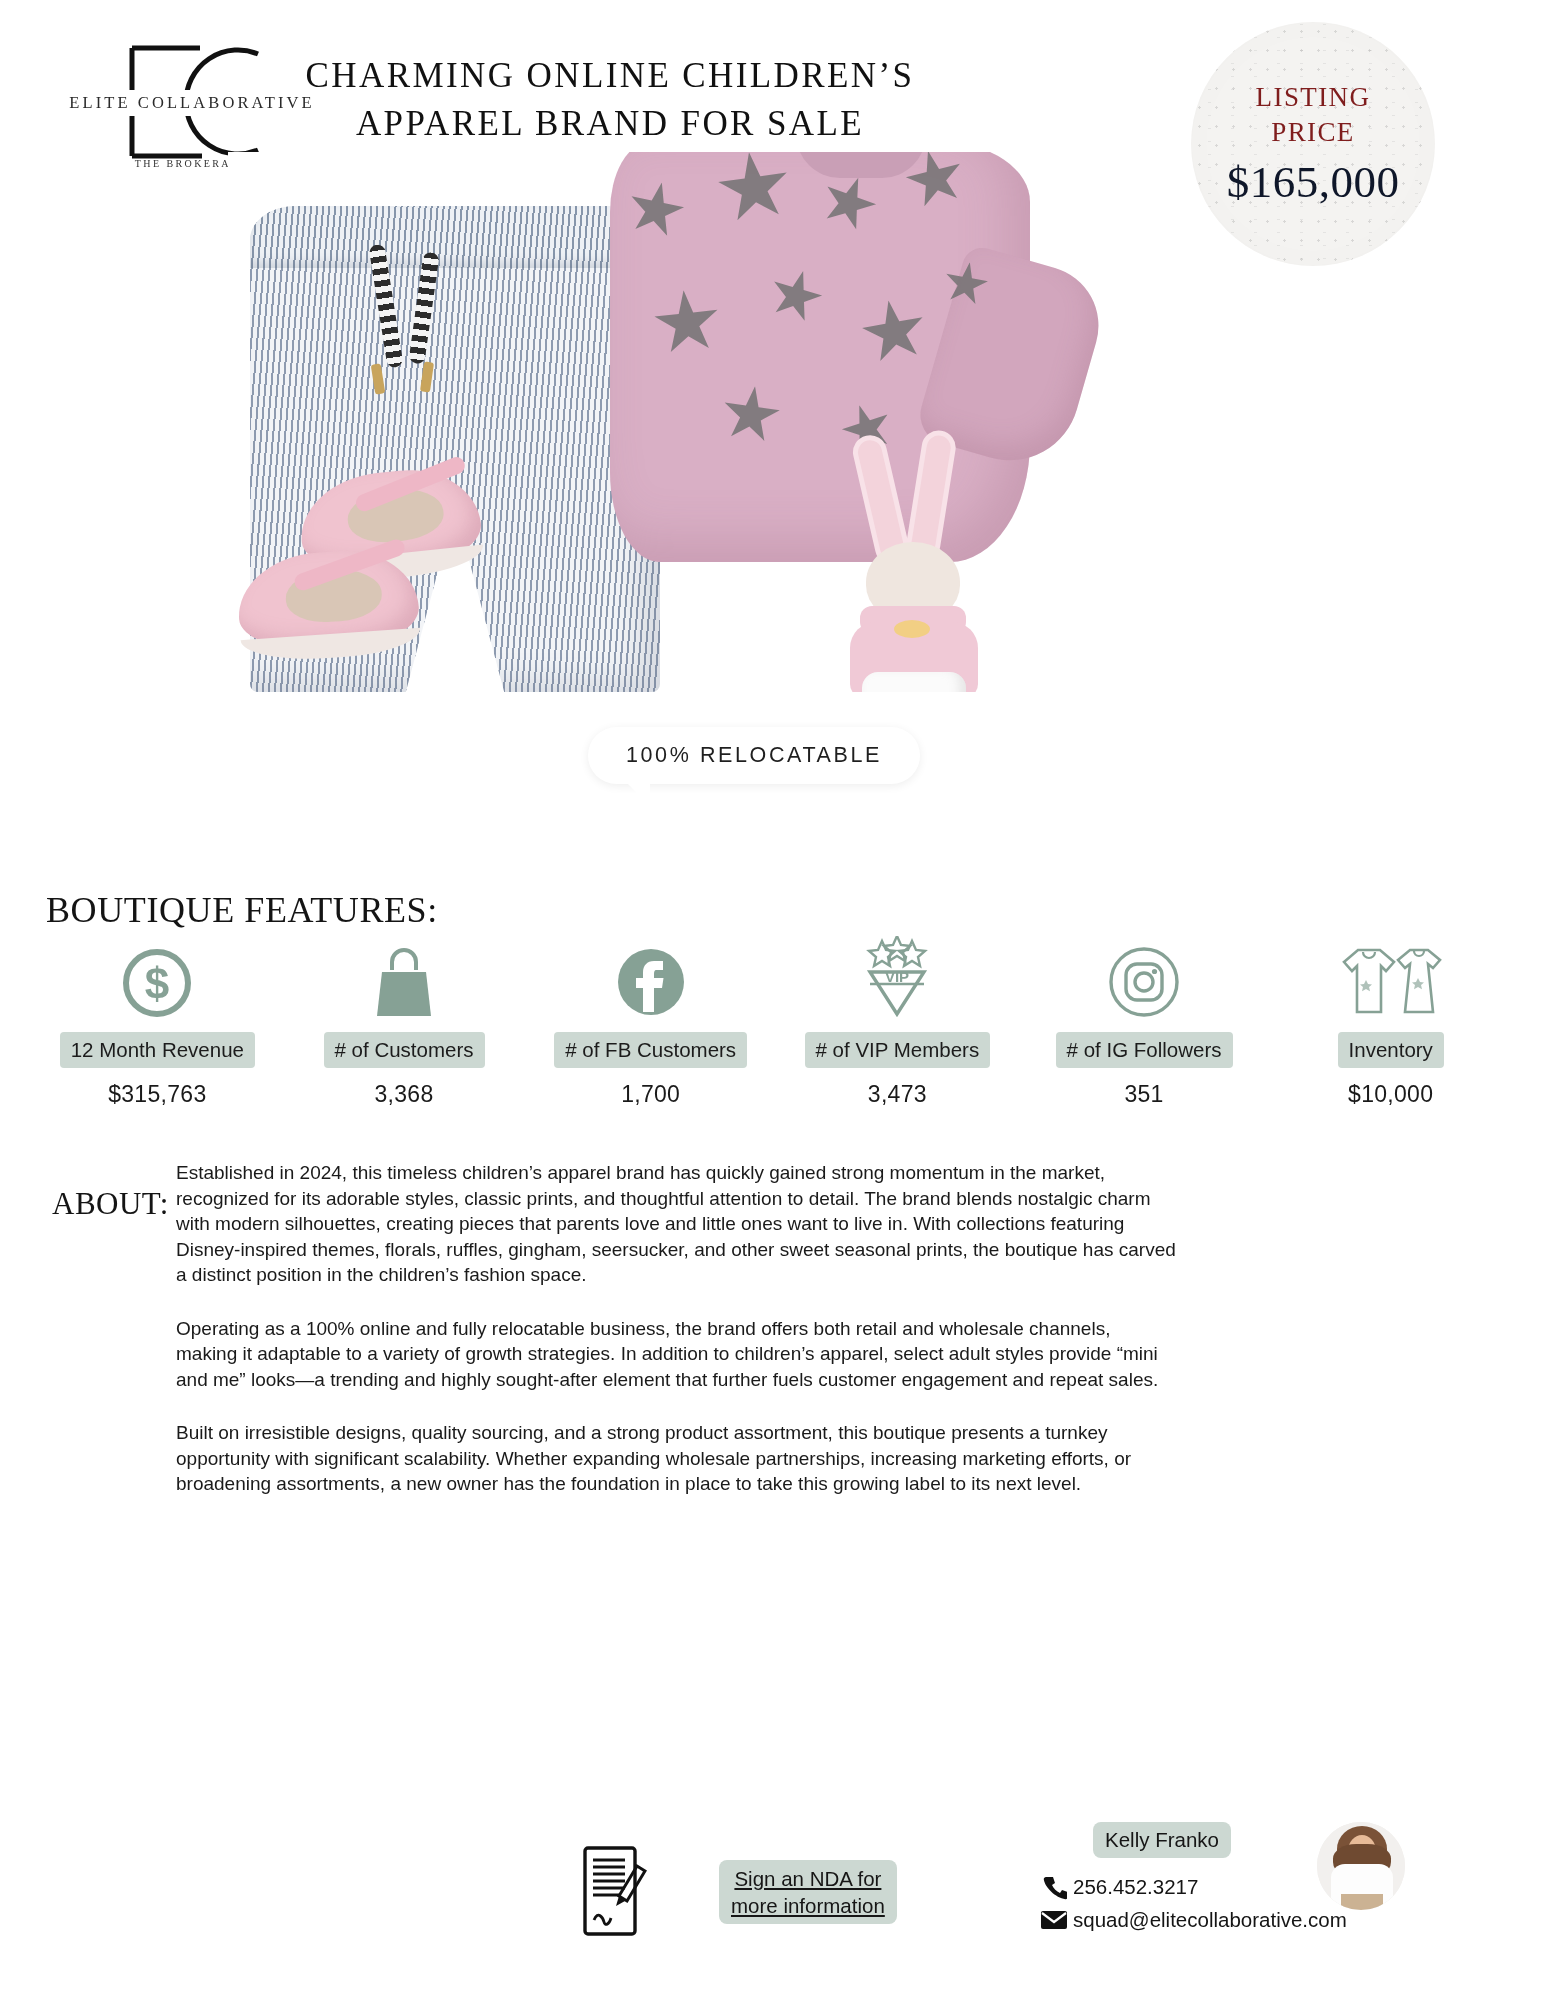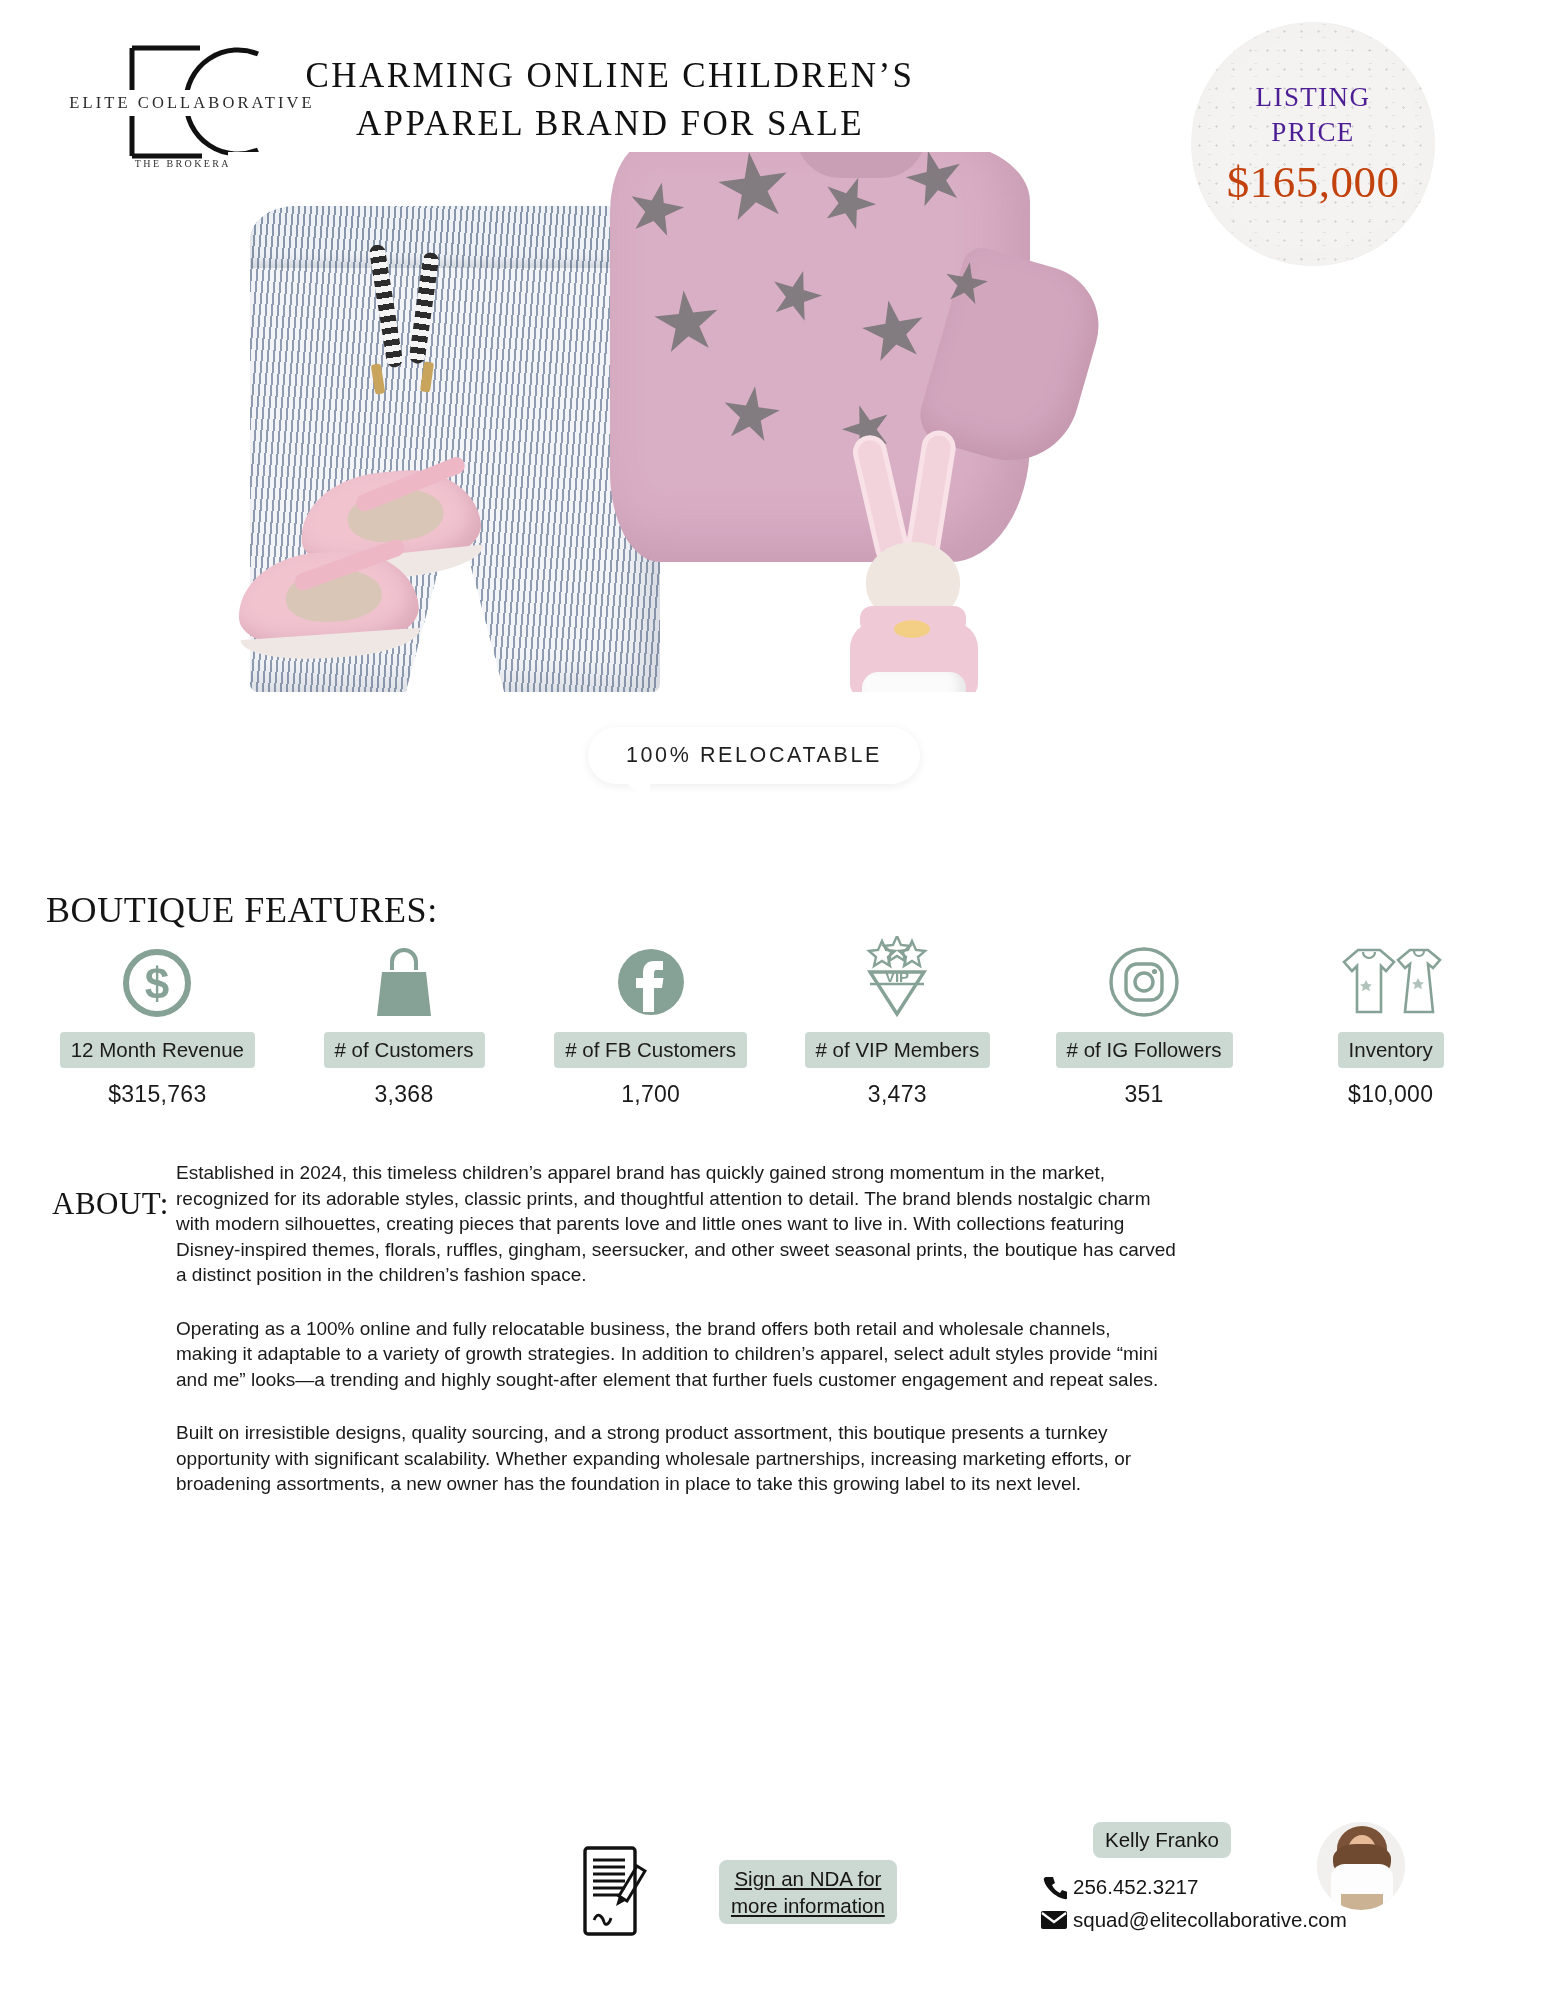--- a/index.html
+++ b/index.html
@@ -99,30 +99,30 @@
     background-size: 17px 19px, 23px 13px;
     background-position: 0 0, 7px 9px;
     pointer-events:none;
   }
   .price-label {
     font-family: "Liberation Serif", serif;
     font-size: 27px;
     letter-spacing: 1.4px;
     line-height: 1.28;
     text-align: center;
-    color: #4c1d95;
+    color: #7f1d1d;
     position: relative;
     z-index: 2;
   }
   .price-value {
     font-family: "Liberation Serif", serif;
     font-size: 45px;
     letter-spacing: 0.5px;
     margin-top: 6px;
-    color: #c2410c;
+    color: #0f172a;
     position: relative;
     z-index: 2;
   }
 
   
   .hero {
     position: absolute;
     left: 228px;
     top: 152px;
     width: 1080px;

